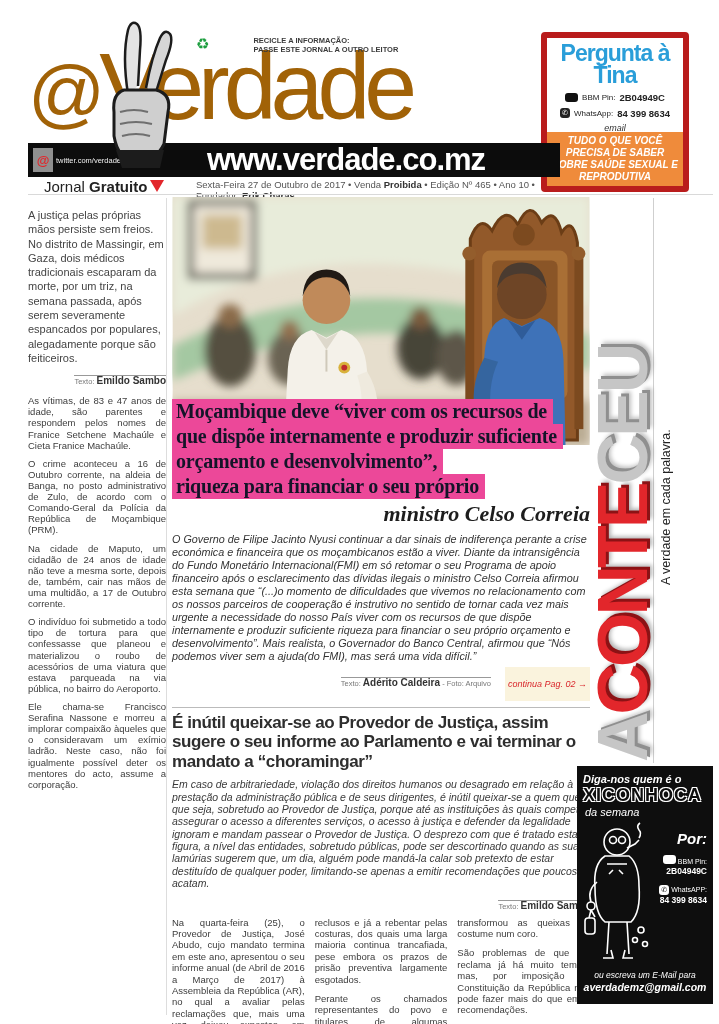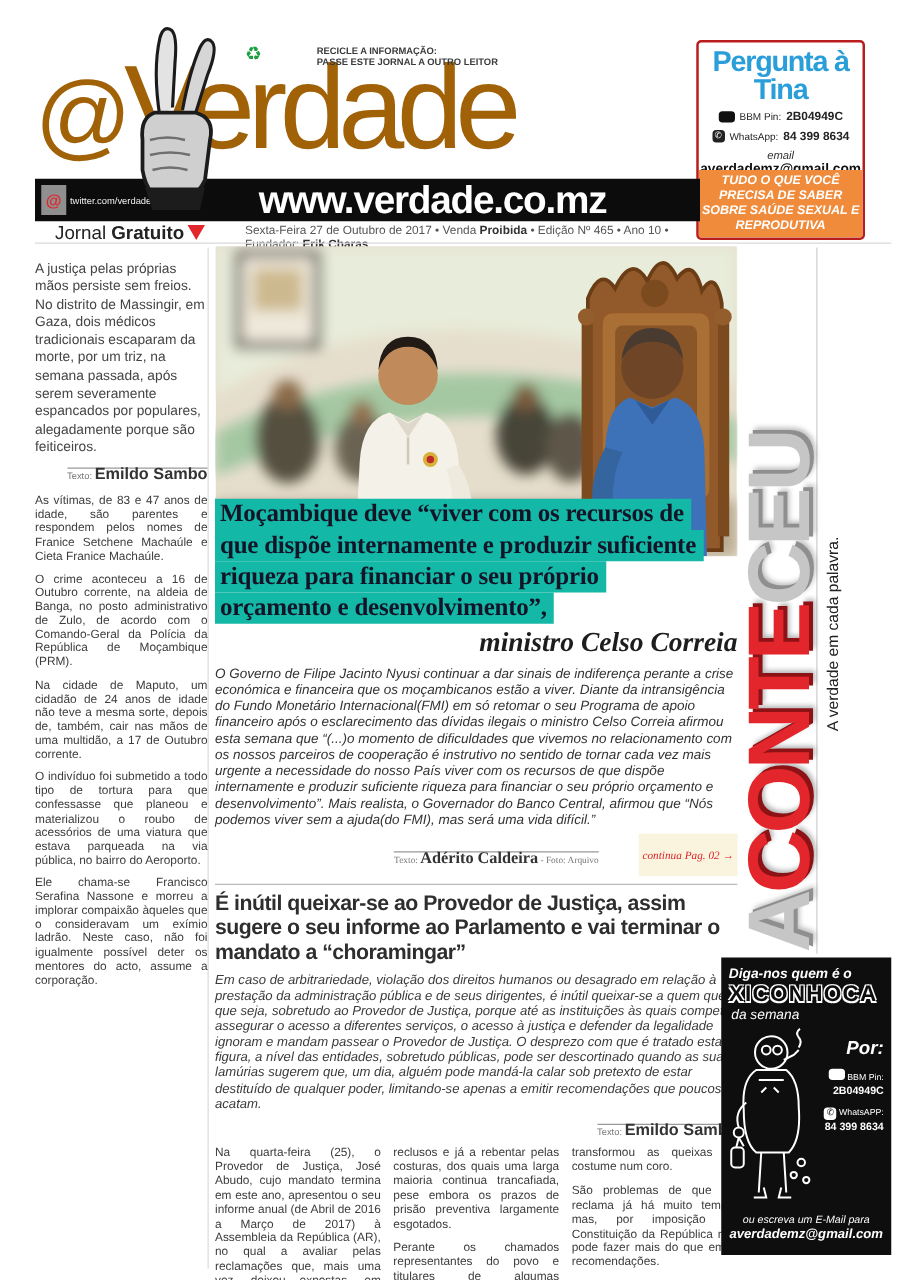--- a/index.html
+++ b/index.html
@@ -24,55 +24,55 @@
   #gratuito{left:44px;top:178px;font-size:15px;color:#222;z-index:3;}
   #gratuito b{font-weight:bold;}
   #grat-tri{left:150px;top:180px;width:0;height:0;border-left:7px solid transparent;
             border-right:7px solid transparent;border-top:12px solid #e2262b;z-index:3;}
   #date-line{left:196px;top:179px;width:364px;font-size:9.5px;color:#555;}
   #date-line b{color:#333;}
   .rule-h{left:28px;top:194px;width:685px;height:1px;background:#d9d9d9;}
   .vline-l{left:166px;top:198px;width:1px;height:817px;background:#ddd;}
   .vline-r{left:653px;top:198px;width:1px;height:565px;background:#cfcfcf;}
   
-  #tina{left:557px;top:32px;width:135px;height:160px;border:2px solid #b91c1c;border-radius:4px;
+  #tina{left:541px;top:32px;width:148px;height:160px;border:6px solid #b91c1c;border-radius:4px;
         background:#fff;box-sizing:border-box;overflow:hidden;}
   #tina .title{color:#2a9ed9;font-weight:bold;font-size:23px;line-height:0.95;text-align:center;
                margin-top:5px;letter-spacing:-1px;}
   #tina .row{display:flex;justify-content:center;align-items:center;gap:4px;margin-top:5px;
              font-size:8px;color:#222;}
   #tina .row b{font-size:9.5px;}
   .bbm-ic{display:inline-block;width:13px;height:9px;background:#111;border-radius:3px;}
   .wa-ic{display:inline-block;width:10px;height:10px;background:#222;border-radius:3px;color:#fff;
          font-size:7px;line-height:10px;text-align:center;}
   #tina .email-l{font-style:italic;font-size:9px;text-align:center;margin-top:4px;color:#333;}
   #tina .email-v{font-weight:bold;font-size:11px;text-align:center;color:#111;}
   #tina .banner{position:absolute;left:0;right:0;bottom:0;background:#ef8b3b;color:#fff;
                 font-weight:bold;font-style:italic;font-size:10px;line-height:1.2;text-align:center;
                 padding:3px 2px;}
   
   #left-col{left:28px;top:199px;width:138px;}
   #left-col h2{margin:0;font-size:17px;line-height:1.17;color:#3f3f3f;letter-spacing:-0.3px;}
   #left-col .lead{font-size:11px;line-height:1.3;color:#444;margin-top:9px;}
   .credit{display:block;text-align:right;margin-top:5px;}
   .credit .in{border-top:1px solid #999;padding-top:1px;font-size:7.5px;color:#777;}
-  .credit b{font-size:13px;color:#333;}
+  .credit b{font-size:10px;color:#333;}
   #left-col p.body{margin:7px 0 0 0;font-size:9.5px;line-height:1.17;text-align:justify;
                    color:#3c3c3c;}
   
   #main-col{left:172px;top:197px;width:418px;}
   #photo{display:block;}
   #headline{position:relative;z-index:2;margin-top:-46px;}
-  #headline .hl{display:table;background:#14b8a6;color:#141428;font-family:"Liberation Serif",serif;
+  #headline .hl{display:table;background:#ec4899;color:#141428;font-family:"Liberation Serif",serif;
                 font-weight:bold;font-size:20px;line-height:24px;padding:0 6px 1px 4px;
                 letter-spacing:-0.2px;}
   #byline{text-align:right;font-family:"Liberation Serif",serif;font-weight:bold;font-style:italic;
           font-size:22px;color:#1d1d1d;margin-top:2px;}
   #main-lead{font-style:italic;font-size:10.8px;line-height:1.2;color:#333;margin-top:6px;}
-  .credit-row{display:flex;justify-content:flex-end;align-items:center;gap:32px;margin-top:4px;font-family:Liberation Serif, serif;}
+  .credit-row{display:flex;justify-content:flex-end;align-items:flex-start;gap:14px;margin-top:4px;}
   .continua{font-style:italic;font-size:9px;color:#d9262b;background:#faf3dd;padding:12px 3px;}
   .divider{border:none;border-top:1px solid #bbb;margin:6px 0 5px 0;}
   #main-col h3{margin:0;font-size:17px;line-height:1.15;color:#2e2e2e;letter-spacing:-0.4px;}
   #lead2{font-style:italic;font-size:10.5px;line-height:1.18;color:#3a3a3a;margin-top:7px;}
   #cols{display:flex;gap:10px;margin-top:4px;}
   #cols .col{width:133px;}
   #cols p{margin:0 0 8px 0;font-size:9.5px;line-height:1.2;text-align:justify;color:#3c3c3c;}
   
   #aconteceu{left:586px;top:762px;width:566px;height:74px;transform:rotate(-90deg);
              transform-origin:top left;font-size:70px;font-weight:bold;letter-spacing:-3px;
@@ -214,22 +214,22 @@
         <circle cx="173" cy="172" r="3" fill="#bf2b2b"></circle>
       <path d="M196 176 Q212 202 204 234 L188 236 Q194 202 186 180 Z" fill="#efeade"></path>
       <circle cx="196" cy="238" r="8" fill="#c08a5a"></circle>
     </g>
     <circle cx="240" cy="247" r="7" fill="#1d1d1d"></circle>
   </svg>
 
   <div id="headline">
     <span class="hl">Moçambique deve “viver com os recursos de</span>
     <span class="hl">que dispõe internamente e produzir suficiente</span>
+    <span class="hl">orçamento e desenvolvimento”,</span>
     <span class="hl">riqueza para financiar o seu próprio</span>
-    <span class="hl">orçamento e desenvolvimento”,</span>
   </div>
   <div id="byline">ministro Celso Correia</div>
 
   <div id="main-lead">O Governo de Filipe Jacinto Nyusi continuar a dar sinais de indiferença perante a crise económica e financeira que os moçambicanos estão a viver. Diante da intransigência do Fundo Monetário Internacional(FMI) em só retomar o seu Programa de apoio financeiro após o esclarecimento das dívidas ilegais o ministro Celso Correia afirmou esta semana que “(...)o momento de dificuldades que vivemos no relacionamento com os nossos parceiros de cooperação é instrutivo no sentido de tornar cada vez mais urgente a necessidade do nosso País viver com os recursos de que dispõe internamente e produzir suficiente riqueza para financiar o seu próprio orçamento e desenvolvimento”. Mais realista, o Governador do Banco Central, afirmou que “Nós podemos viver sem a ajuda(do FMI), mas será uma vida difícil.”</div>
 
   <div class="credit-row">
     <span class="credit"><span class="in"><span>Texto: </span><b>Adérito Caldeira</b><span> - Foto: Arquivo</span></span></span>
     <span class="continua"><span>continua Pag. 02</span> <span>→</span></span>
   </div>
 

